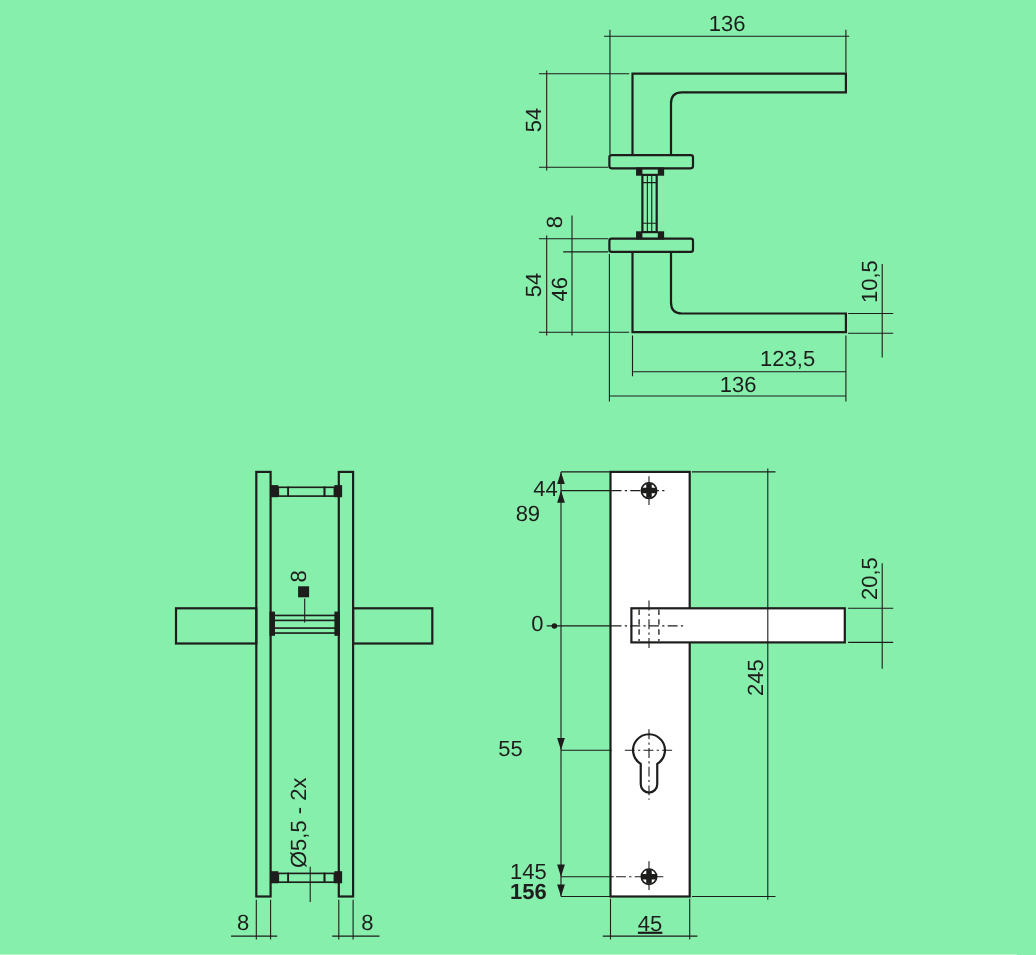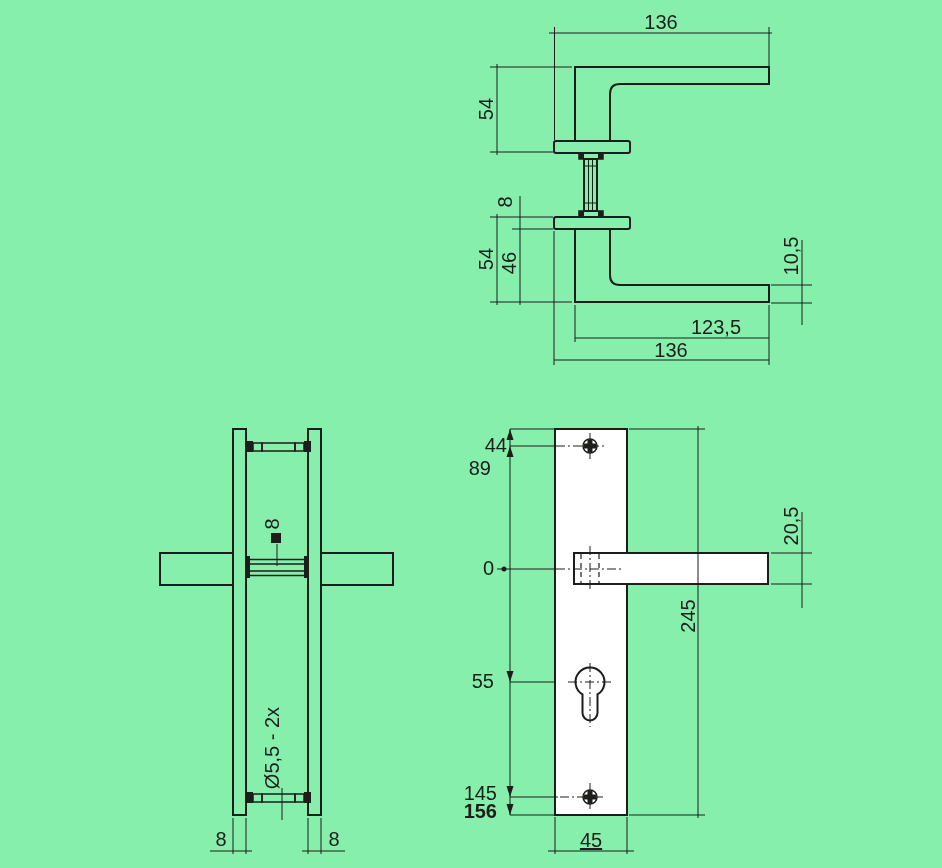--- a/index.html
+++ b/index.html
@@ -126,20 +126,20 @@
 <div class="lbl c" style="left:631px;top:341px;width:80px;">136</div>
 
 <div class="lbl rot" style="left:217px;top:515px;">8</div>
 <div class="lbl rot" style="left:217px;top:739px;">Ø5,5 - 2x</div>
 <div class="lbl c" style="left:181px;top:830px;width:80px;">8</div>
 <div class="lbl c" style="left:294px;top:830px;width:80px;">8</div>
 
 <div class="lbl r" style="left:431px;top:419px;width:60px;margin-top:40px;">89</div>
 <div class="lbl r" style="left:447px;top:436px;width:60px;">44</div>
 <div class="lbl r" style="left:434px;top:559px;width:60px;">0</div>
-<div class="lbl r" style="left:434px;top:672px;width:60px;">55</div>
+<div class="lbl r" style="left:434px;top:672px;width:60px;text-align:center;">55</div>
 <div class="lbl r" style="left:437px;top:784px;width:60px;">145</div>
 <div class="lbl r" style="left:437px;top:802px;width:60px;font-weight:bold;">156</div>
 <div class="lbl rot" style="left:633px;top:607px;">245</div>
 <div class="lbl rot" style="left:736px;top:517px;">20,5</div>
 <div class="lbl c" style="left:551px;top:831px;width:80px;text-decoration:underline;">45</div>
 
 </div>
 
 </body></html>

